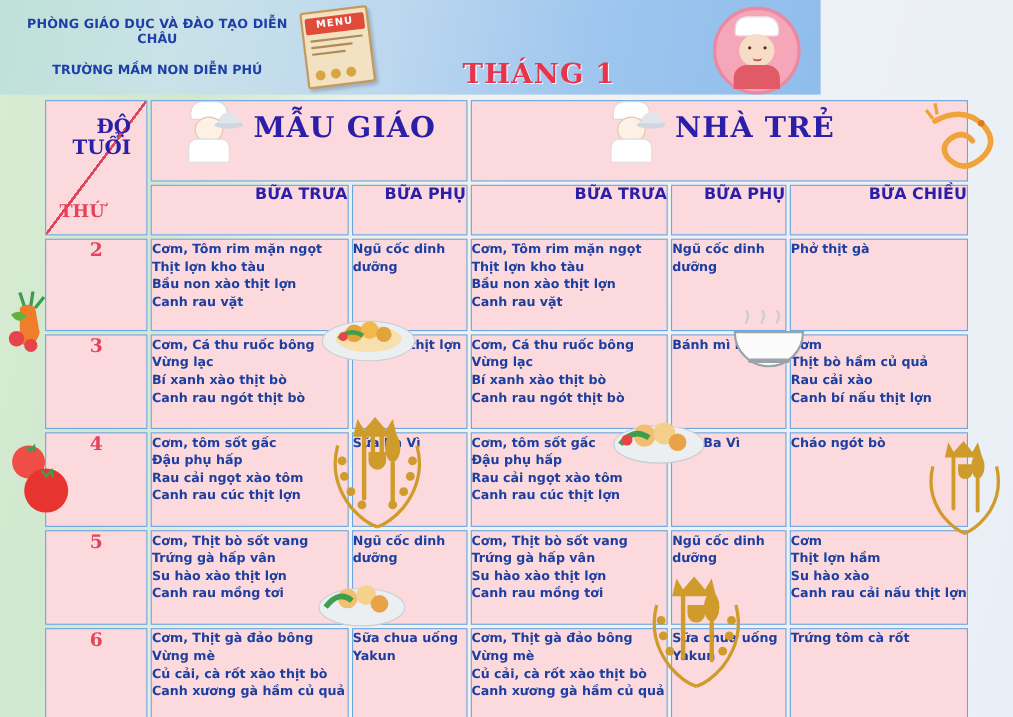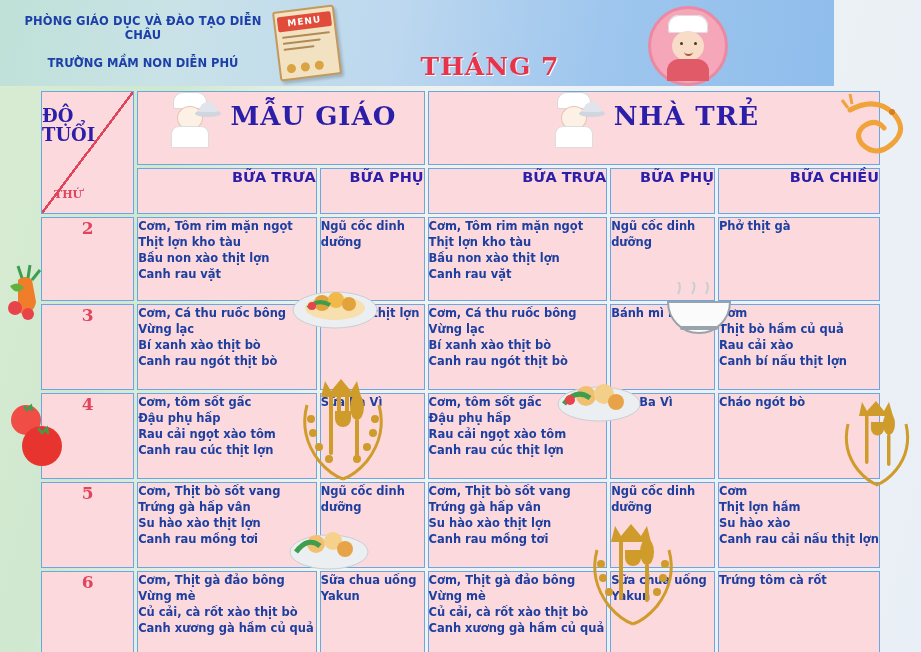--- a/index.html
+++ b/index.html
@@ -9,21 +9,21 @@
     background:#e8f3e3;
     overflow:hidden;
     position:relative;
   }
   .page{
     position:absolute;inset:0;
     background:linear-gradient(105deg,#d9ecd3 0%,#cfe8cf 18%,#e6f0e5 30%,#f2f2ef 45%,#eef2f5 60%,#e9eff6 100%);
   }
   
   .banner{
-    position:absolute;left:0;top:0;width:834px;height:86px;
+    position:absolute;left:0;top:0;width:746px;height:86px;
     background:linear-gradient(100deg,#bfe1d7 0%,#c9e2e8 22%,#bcd7ef 48%,#9ec6ee 72%,#8fbdec 100%);
   }
   .banner-left{
     position:absolute;left:8px;top:14px;width:270px;text-align:center;
   }
   .org1{
     color:#1c3fa8;font-weight:bold;font-size:11.5px;letter-spacing:.1px;
     font-family:"DejaVu Sans", sans-serif;
   }
   .org2{
@@ -96,22 +96,22 @@
     text-align:right;vertical-align:middle;color:#2b1ea8;font-weight:bold;font-size:14.5px;
     font-family:"DejaVu Sans", sans-serif;height:44px;background:#fbd2d8;
   }
   .corner{
     position:relative;background:#fcd9dd;width:108px;
   }
   .corner .diag{
     position:absolute;left:0;top:0;width:100%;height:100%;
     background:linear-gradient(to bottom right, transparent calc(50% - 1.2px), #e2445c calc(50% - 1.2px), #e2445c calc(50% + 1.2px), transparent calc(50% + 1.2px));
   }
-  .corner .do{position:absolute;right:14px;top:14px;color:#2b1ea8;font-weight:bold;font-size:18px;font-family:"DejaVu Serif",serif;text-align:left;line-height:19px;}
-  .corner .thu{position:absolute;left:12px;bottom:12px;color:#e2445c;font-weight:bold;font-size:11px;font-family:"DejaVu Serif",serif;}
+  .corner .do{position:absolute;right:14px;top:14px;color:#2b1ea8;font-weight:bold;font-size:18px;font-family:"DejaVu Serif",serif;text-align:right;line-height:19px;}
+  .corner .thu{position:absolute;left:12px;bottom:12px;color:#e2445c;font-weight:bold;font-size:16px;font-family:"DejaVu Serif",serif;}
   .daycell{
     text-align:center;vertical-align:middle;color:#e2445c;font-weight:bold;font-size:17px;
     font-family:"DejaVu Serif",serif;width:108px;
   }
   .dish{
     padding:10px 8px 8px 10px;color:#1d3fa0;font-size:11.5px;line-height:16px;font-weight:600;margin-top:12px;
   }
   .dish div{white-space:nowrap;}
   .mid{
     text-align:left;vertical-align:middle;color:#1d3fa0;font-size:11.5px;font-weight:600;line-height:16px;
@@ -159,21 +159,21 @@
           <i></i>
           <i></i>
         </div>
       <div class="dots">
           <b></b>
           <b></b>
           <b></b>
         </div>
     </div>
 
-    <div class="title-sub">THÁNG 7</div>
+    <div class="title-sub">THÁNG 1</div>
 
     <div class="chef-badge">
       <div class="hat"></div>
       <div class="face"></div>
       <div class="eye l"></div>
       <div class="eye r"></div>
       <div class="mouth"></div>
       <div class="body"></div>
     </div>
   </div>

